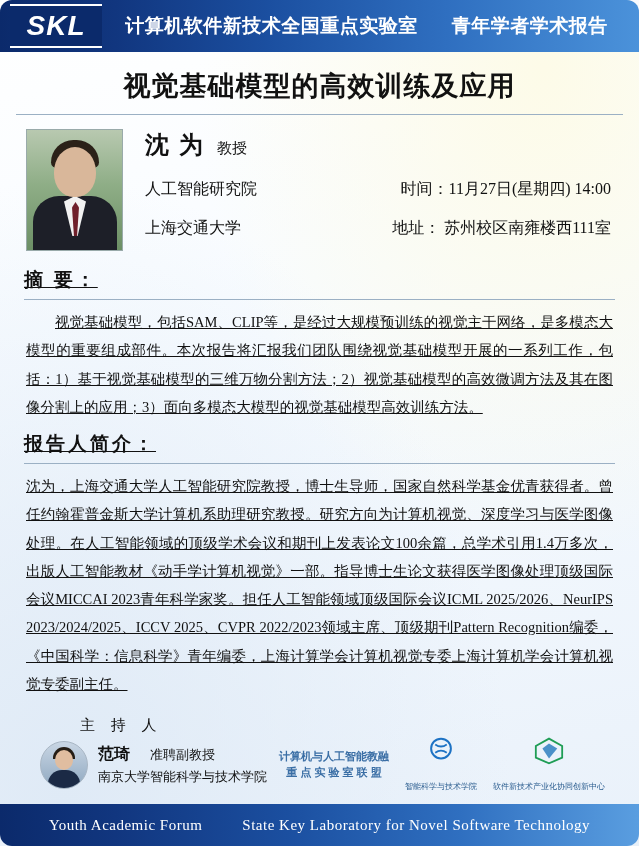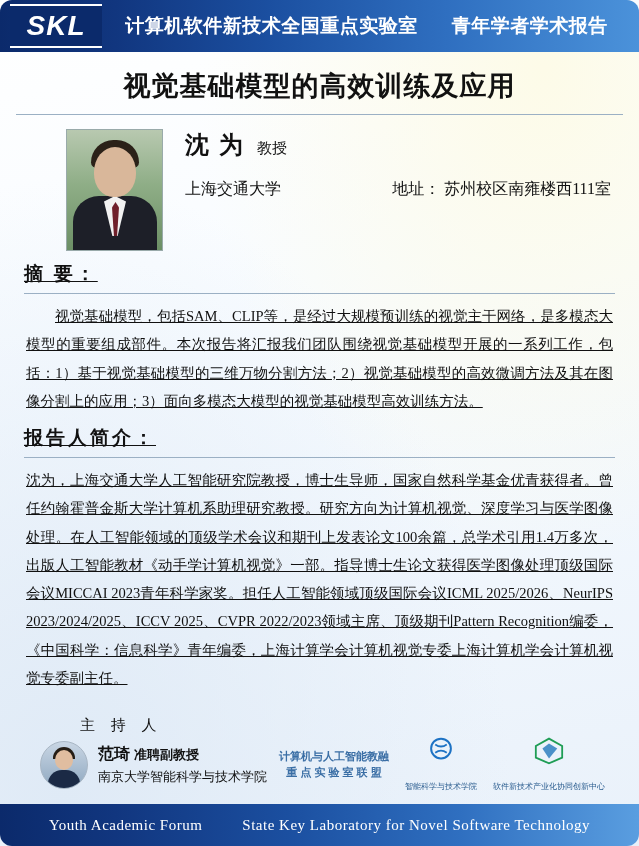--- a/index.html
+++ b/index.html
@@ -52,21 +52,21 @@
     font-size:27px;font-weight:bold;
     padding:16px 0 10px 0;
     letter-spacing:1px;
     color:#111;
   }
   .rule{
     height:1px;background:#9bb0c4;margin:0 16px;
   }
   
   .speaker{
-    display:flex;padding:14px 22px 6px 26px;gap:22px;margin-left:40px;
+    display:flex;padding:14px 22px 6px 26px;gap:22px;
   }
   .portrait{
     width:95px;height:120px;flex:0 0 95px;
     background:linear-gradient(180deg,#b8c9b0 0%,#8fae87 45%,#6c8f66 100%);
     position:relative;overflow:hidden;border:1px solid #9aa;
   }
   .portrait .head{
     position:absolute;left:27px;top:17px;width:42px;height:50px;border-radius:50% 50% 46% 46%;
     background:#d9b79a;
   }
@@ -132,21 +132,21 @@
     position:absolute;left:14px;top:8px;width:18px;height:20px;border-radius:50%;background:#e0bda0;
   }
   .host-avatar .hr{
     position:absolute;left:12px;top:5px;width:22px;height:12px;border-radius:11px 11px 0 0;background:#241c14;
   }
   .host-avatar .b{
     position:absolute;left:7px;top:28px;width:32px;height:22px;background:#1b2a45;border-radius:14px 14px 0 0;
   }
   .host-text{margin-left:10px;}
   .host-name{font-size:16px;font-weight:bold;}
-  .host-name .rank{font-size:13px;font-weight:bold;margin-left:0;}
+  .host-name .rank{font-size:13px;font-weight:normal;margin-left:16px;}
   .host-affil{font-size:13px;margin-top:3px;}
   .logos{
     margin-left:auto;display:flex;align-items:center;gap:16px;padding-right:16px;
   }
   .logo-cn{
     font-size:11px;color:#3a6ea5;font-weight:bold;line-height:1.45;text-align:center;
     font-family:"Liberation Sans",sans-serif;
   }
   .logo-mark{
     display:flex;flex-direction:column;align-items:center;gap:16px;
@@ -188,20 +188,24 @@
       <div class="body"></div>
         <div class="shirt"></div>
         <div class="tie"></div>
       <div class="hair"></div>
         <div class="head"></div>
     </div>
     <div class="speaker-info">
       <div class="row">
         <span class="name">沈 为</span>
         <span class="title-tag">教授</span>
+      </div>
+      <div class="row">
+        <span class="affil">人工智能研究院</span>
+        <span class="meta">时间：11月27日(星期四) 14:00</span>
       </div>
       <div class="row">
         <span class="affil">上海交通大学</span>
         <span class="meta">地址： 苏州校区南雍楼西111室</span>
       </div>
     </div>
   </div>
 
   <div class="section">
     <div class="sec-head">摘 要：</div>

